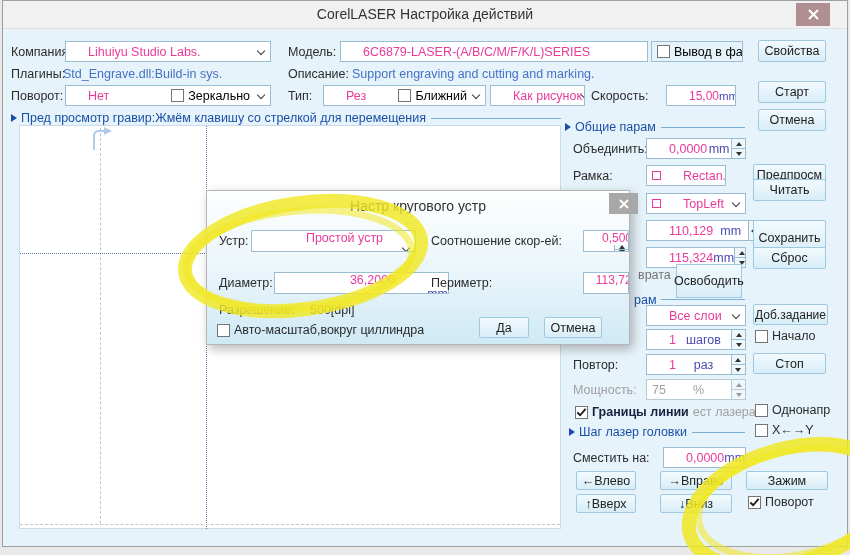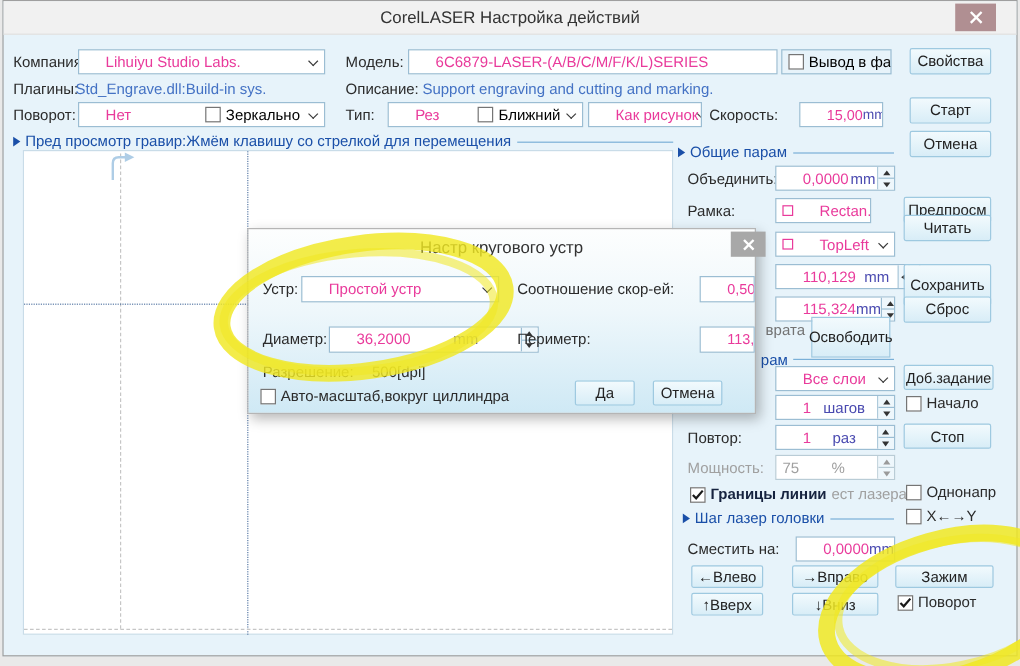--- a/index.html
+++ b/index.html
@@ -30,21 +30,21 @@
   .chk { width:13px; height:13px; background:#fff; border:1px solid #757575; display:inline-flex; align-items:center; justify-content:center; flex:none; }
   .chkrow { position:absolute; display:flex; align-items:center; gap:4px; font-size:12.5px; color:#2b2b2b; white-space:nowrap; }
   .section { position:absolute; display:flex; align-items:center; font-size:12.5px; color:#1a4fa8; white-space:nowrap; }
   .stri { width:0; height:0; border-left:6px solid #1a4fa8; border-top:4px solid transparent; border-bottom:4px solid transparent; margin-right:4px; flex:none; }
   .sline { flex:1; border-top:1px solid #7ab0d8; margin-left:5px; }
   .canvas { position:absolute; left:16px; top:124px; width:542px; height:404px; background:#fff; border:1px solid #c9dce8; }
   .sq { width:9px; height:9px; border:1px solid #e93a9b; margin-right:5px; flex:none; background:#fff; }
   .modal { position:absolute; left:206px; top:190px; width:424px; height:155px; background:linear-gradient(180deg,#fdfefe 0%,#eef7fb 45%,#cfe9f5 100%); border:1px solid #b5b5b5; box-shadow:3px 4px 10px rgba(0,0,0,0.28); z-index:10; }
   .mclose { position:absolute; left:402px; top:2px; width:29px; height:21px; background:#a8a8a8; display:flex; align-items:center; justify-content:center; }
   .mlbl { position:absolute; font-size:12.5px; color:#2b2b2b; white-space:nowrap; }
-  .mcombo, .mspin { position:absolute; height:22px; background:#fff; border:1px solid #9bbdd3; display:flex; align-items:center; padding-left:5px; font-size:12.5px; white-space:nowrap; overflow:hidden; }
+  .mcombo, .mspin { position:absolute; height:22px; background:#fff; border:1px solid #9bbdd3; display:flex; align-items:center; padding-left:5px; font-size:12.5px; white-space:nowrap; overflow:hidden;flex-direction:column; }
   .overlay { position:absolute; left:0; top:0; width:850px; height:555px; z-index:50; pointer-events:none; }
   .frag { position:absolute; font-size:12.5px; color:#737373; white-space:nowrap; }
   .disabled { border-color:#b9ccd6; color:#a0a0a0; }
   .dash-v { position:absolute; border-left:1px dashed #c6c6c6; }
   .dot-v { position:absolute; border-left:1px dotted #5a7aa6; }
   .dot-h { position:absolute; border-top:1px dotted #5a7aa6; }
   .dash-h { position:absolute; border-top:1px dashed #c6c6c6; }
 </style>
 </head>
 <body>

